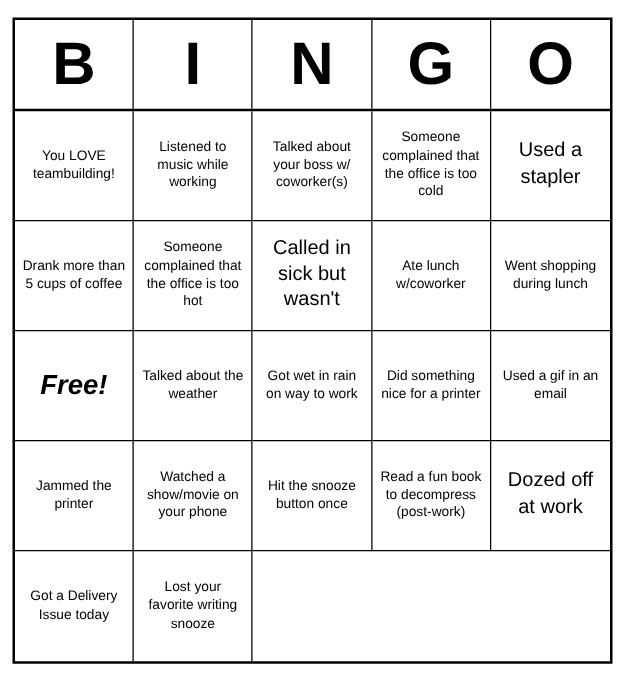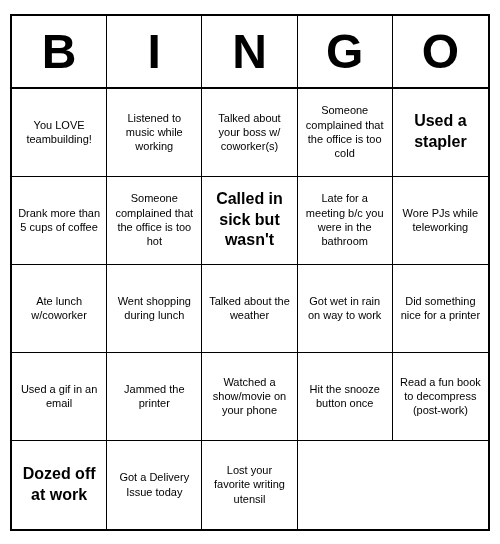--- a/index.html
+++ b/index.html
@@ -50,21 +50,21 @@
     }
     .bingo-cell:nth-child(5n) { border-right: none; }
     .bingo-cell:nth-child(n+21) { border-bottom: none; }
     .bingo-cell.free {
       font-size: 22px;
       font-weight: bold;
       font-style: italic;
     }
     .bingo-cell.large-text {
       font-size: 16px;
-      font-weight: bold;
+      font-weight: normal;
       text-align: center;
     }
   </style>
 </head>
 <body>
 
 <div class="bingo-card">
   <div class="bingo-header">
   <div class="bingo-letter">B</div>
       <div class="bingo-letter">I</div>
@@ -74,29 +74,28 @@
     </div>
   <div class="bingo-grid">
   <div class="bingo-cell">You LOVE teambuilding!</div>
       <div class="bingo-cell">Listened to music while working</div>
       <div class="bingo-cell">Talked about your boss w/ coworker(s)</div>
       <div class="bingo-cell">Someone complained that the office is too cold</div>
       <div class="bingo-cell large-text">Used a stapler</div>
       <div class="bingo-cell">Drank more than 5 cups of coffee</div>
       <div class="bingo-cell">Someone complained that the office is too hot</div>
       <div class="bingo-cell large-text">Called in sick but wasn't</div>
-      <div class="bingo-cell">Late for a meeting b/c you were in the bathroom</div>
-      <div class="bingo-cell">Wore PJs while teleworking</div>
       <div class="bingo-cell">Ate lunch w/coworker</div>
       <div class="bingo-cell">Went shopping during lunch</div>
+      <div class="bingo-cell free">Free!</div>
       <div class="bingo-cell">Talked about the weather</div>
       <div class="bingo-cell">Got wet in rain on way to work</div>
       <div class="bingo-cell">Did something nice for a printer</div>
       <div class="bingo-cell">Used a gif in an email</div>
       <div class="bingo-cell">Jammed the printer</div>
       <div class="bingo-cell">Watched a show/movie on your phone</div>
       <div class="bingo-cell">Hit the snooze button once</div>
       <div class="bingo-cell">Read a fun book to decompress (post-work)</div>
       <div class="bingo-cell large-text">Dozed off at work</div>
       <div class="bingo-cell">Got a Delivery Issue today</div>
-      <div class="bingo-cell">Lost your favorite writing utensil</div>
+      <div class="bingo-cell">Lost your favorite writing snooze</div>
     </div>
 </div>
 
 </body></html>

